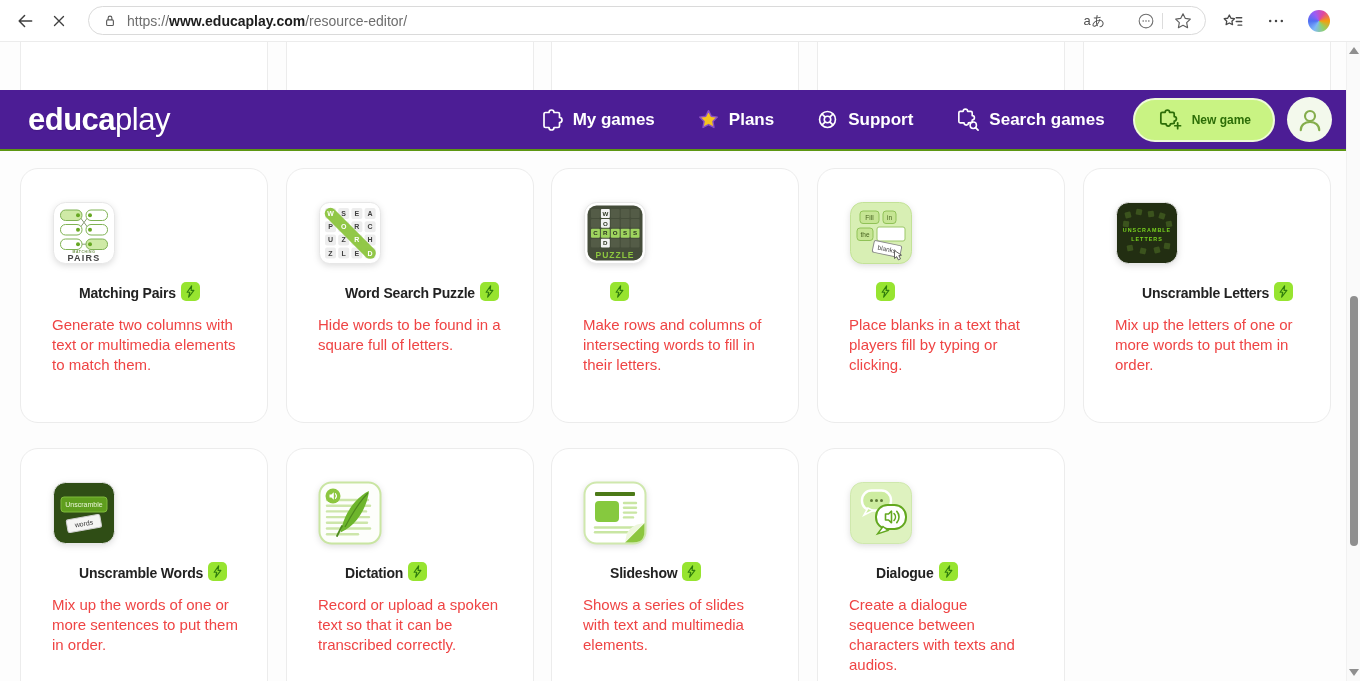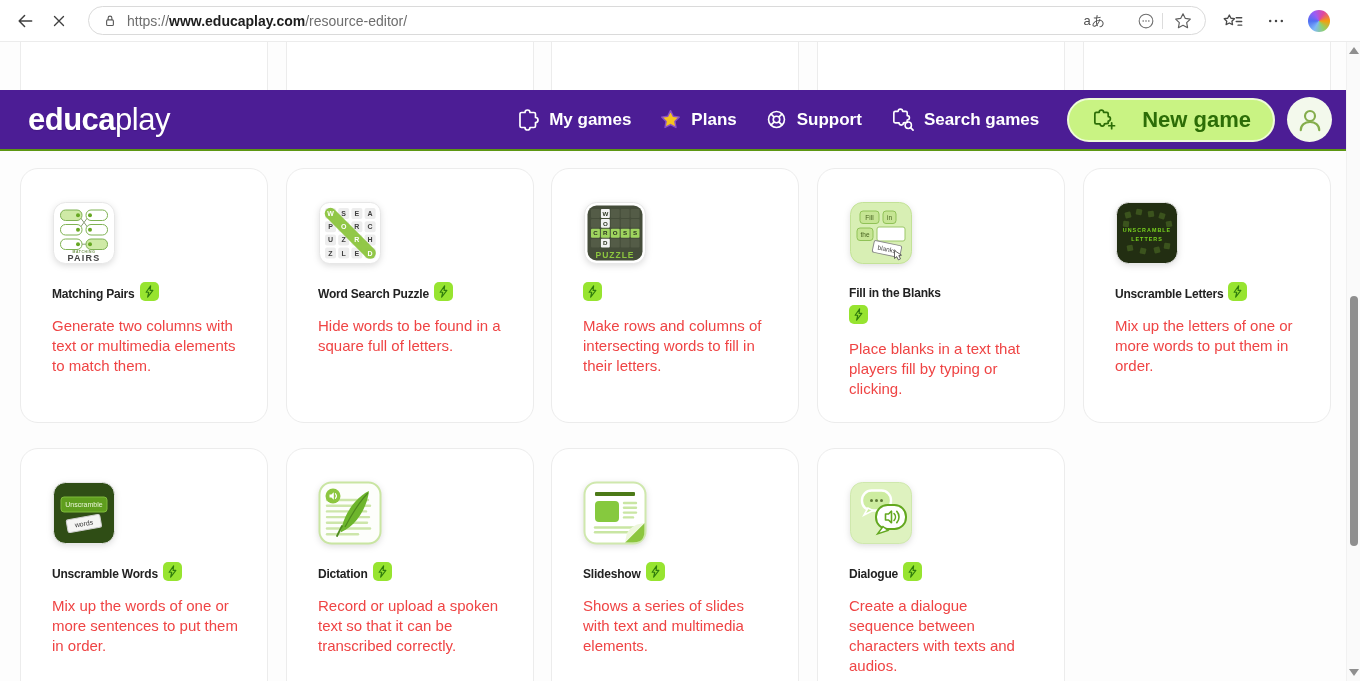--- a/index.html
+++ b/index.html
@@ -32,42 +32,42 @@
     background:conic-gradient(from 210deg,#7fb9f7,#4e6ef2,#9b5cf6,#e0489f,#f59e0b,#8ed16a,#7fb9f7);}
 
   
   .header{
     position:absolute;top:42px;left:0;right:14px;height:61px;background:#4c1d95;
     display:flex;align-items:center;z-index:20;border-bottom:2px solid #5d9713;box-sizing:border-box;margin-top:48px;
   }
   .logo{margin-left:28px;font-size:31px;color:#fff;letter-spacing:-0.5px;cursor:pointer;text-shadow:0 1px 1px rgba(0,0,0,.12);}
   .logo .lb{font-weight:700;}
   .logo .ll{font-weight:300;}
-  .nav{display:flex;align-items:center;margin-left:auto;gap:28px;}
+  .nav{display:flex;align-items:center;margin-left:auto;gap:42px;}
   .nav-item{display:flex;align-items:center;gap:9px;color:#fff;font-weight:700;font-size:17px;cursor:pointer;white-space:nowrap;}
   .newgame{
-    margin-left:28px;height:44px;border-radius:23px;background:#c9f383;color:#2c6d07;font-weight:700;font-size:22px;
-    display:flex;align-items:center;gap:26px;padding:0 22px;border:2px solid #eefbd8;box-sizing:border-box;cursor:pointer;white-space:nowrap;
+    margin-left:28px;height:44px;border-radius:23px;background:#c9f383;color:#2c6d07;font-weight:700;font-size:12px;
+    display:flex;align-items:center;gap:10px;padding:0 22px;border:2px solid #eefbd8;box-sizing:border-box;cursor:pointer;white-space:nowrap;
   }
   .avatar{width:45px;height:45px;border-radius:50%;background:#f3f9ec;margin:0 14px 0 12px;
     display:flex;align-items:center;justify-content:center;cursor:pointer;flex:0 0 auto;}
 
   
   .content{position:absolute;top:97px;left:0;width:1360px;height:584px;}
   .card{
     position:absolute;width:248px;background:#fff;border:1px solid #ececec;border-radius:18px;
     box-sizing:border-box;padding:32px 28px 0 31px;cursor:pointer;
   }
   .card.partial{top:-160px;height:211px;padding:0;}
   .row2{top:71px;height:255px;}
   .row3{top:351px;height:258px;}
   .c0{left:20px}.c1{left:286px}.c2{left:551px}.c3{left:817px}.c4{left:1083px}
   .partial-text{position:absolute;left:31px;bottom:42px;font-size:15px;color:#585858;}
   .card-icon{width:64px;height:64px;margin-bottom:17px;filter:drop-shadow(0 2px 3px rgba(0,0,0,.13));}
-  .card-title{font-size:12px;font-weight:700;color:#222;line-height:23px;letter-spacing:-0.2px;margin-bottom:10px;}
+  .card-title{font-size:14px;font-weight:700;color:#222;line-height:23px;letter-spacing:-0.2px;margin-bottom:10px;margin-left:27px;}
   .t2{display:inline-block;max-width:158px;vertical-align:bottom;text-align:right;}
   .tb{display:block;white-space:nowrap;}
   .badge{display:inline-block;width:19px;height:19px;border-radius:5px;background:#97e430;vertical-align:-3px;margin-left:5px;}
   .badge svg{width:15px;height:15px;margin:2px;}
   .desc{font-size:15px;color:#ef4444;line-height:20px;margin:0;}
 
   
   .scrollbar{position:absolute;top:42px;right:0;width:14px;height:639px;background:#fafafa;border-left:1px solid #f1f1f1;z-index:25;box-sizing:border-box;}
   .sb-up,.sb-down{position:absolute;left:2px;width:0;height:0;border:5px solid transparent;cursor:pointer;}
   .sb-up{top:5px;border-bottom:7px solid #8f8f8f;border-top:none;}
@@ -322,21 +322,21 @@
         <rect x="8" y="27" width="16" height="12.5" rx="3" fill="#c6e594" stroke="#90c257"></rect>
         <text x="16" y="35.7" font-size="6.5" fill="#47621f" text-anchor="middle">the</text>
         <rect x="28" y="26" width="28" height="14" rx="2" fill="#fff" stroke="#9cc768"></rect>
         <g transform="rotate(12 38 48)">
           <rect x="24" y="42" width="28" height="12" rx="2" fill="#fff" stroke="#8a8a8a"></rect>
           <text x="38" y="50.5" font-size="6.5" fill="#474747" text-anchor="middle">blanks</text>
         </g>
         <path d="M45.5 49.5 l0 8 2.2 -1.9 1.7 3.3 2.1 -1.1 -1.7 -3.2 2.7 -0.4 z" fill="#fff" stroke="#555" stroke-width="0.9" stroke-linejoin="round"></path>
       </svg>
     </div>
-    <div class="card-title"><span class="tb">Fill in the Blanks</span><span class="badge" style="margin-left:0;"><svg viewBox="0 0 20 20">
+    <div class="card-title"><span class="badge" style="margin-left:0;"><svg viewBox="0 0 20 20">
             <path d="M11.5 2.5 L5.5 11 H9 L7.5 17.5 L14.5 8.5 H10.8 Z" fill="none" stroke="#2f7c0c" stroke-width="1.5" stroke-linejoin="round"></path>
           </svg></span></div>
     <p class="desc">Place blanks in a text that players fill by typing or clicking.</p>
   </div>
 
   <div class="card row2 c4">
     <div class="card-icon">
       <svg viewBox="0 0 64 64" width="64" height="64">
         <rect x="1.5" y="1.5" width="61" height="61" rx="12" fill="#222e12" stroke="#e7e7e7"></rect>
         <g fill="#3b531d">

